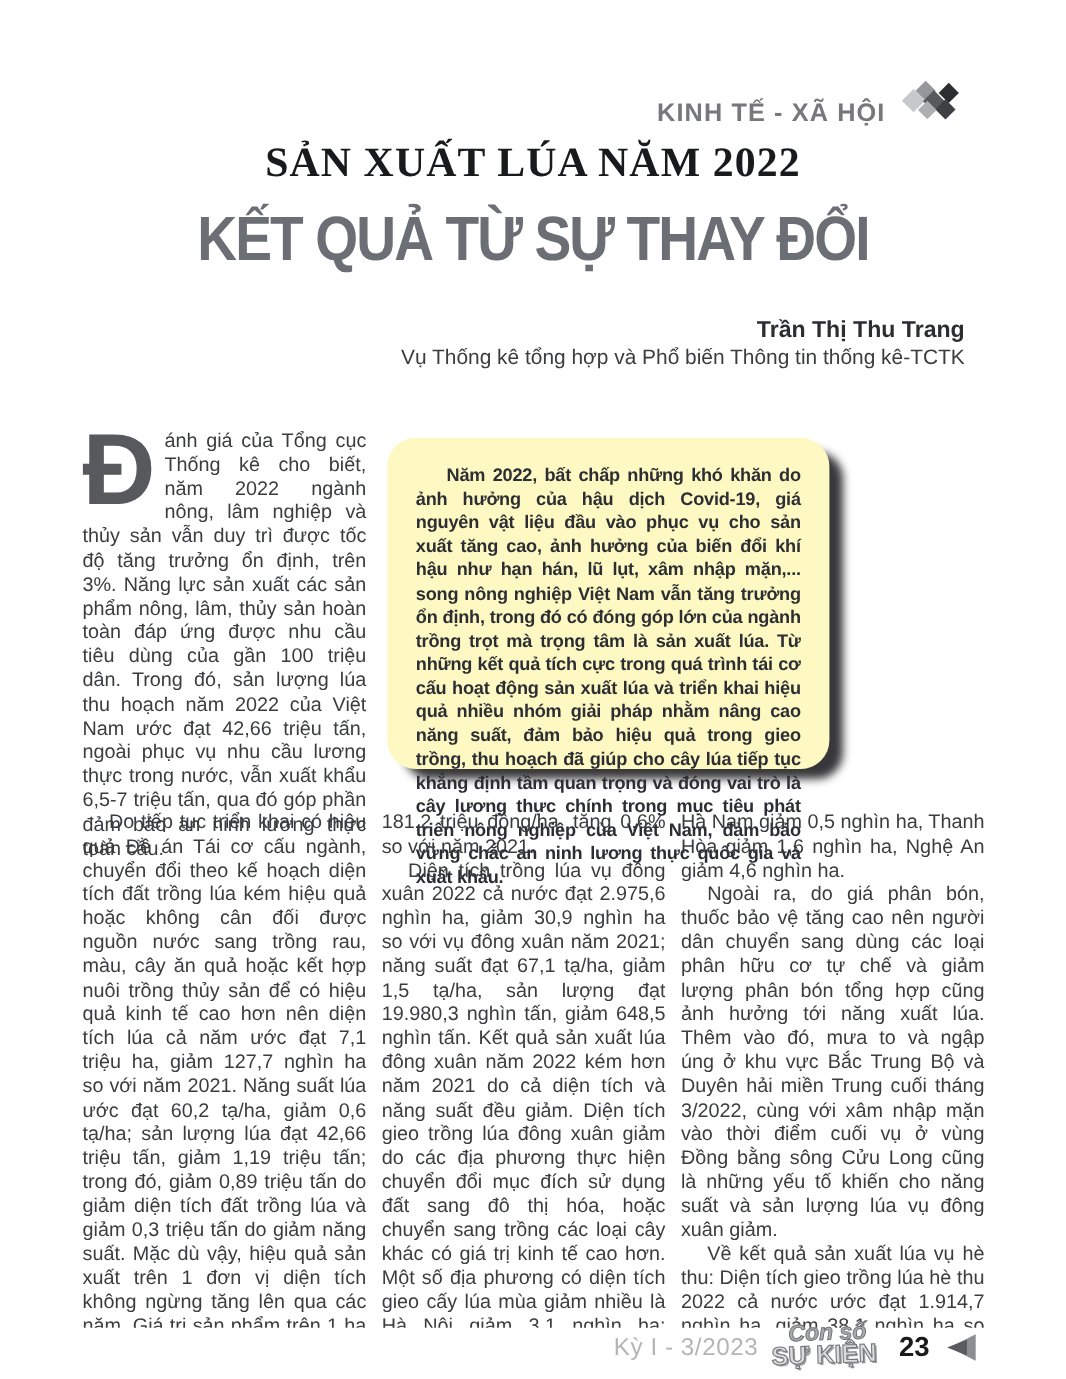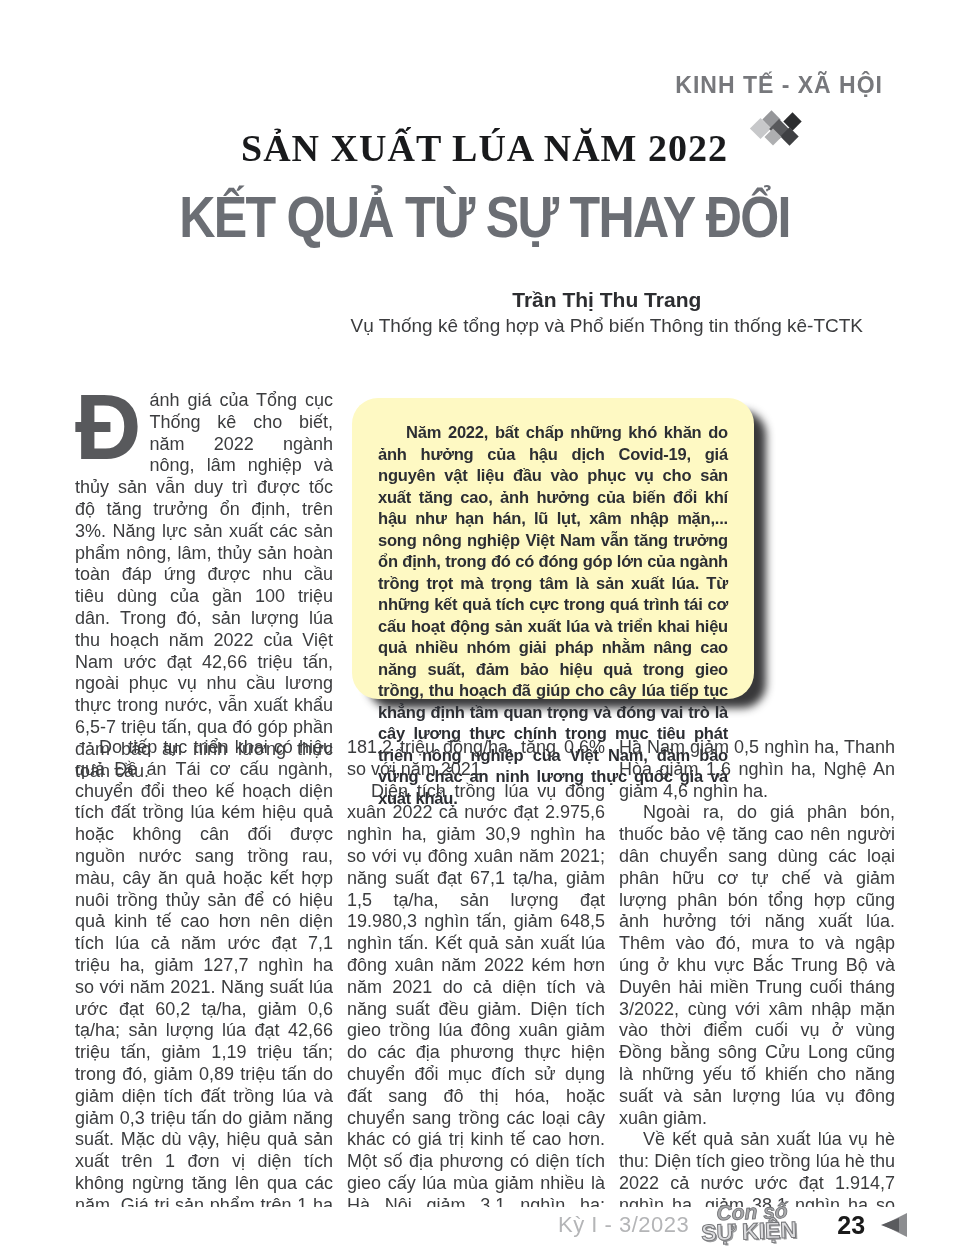--- a/index.html
+++ b/index.html
@@ -1,36 +1,36 @@
 <!DOCTYPE html>
 <html><head>
 <meta charset="utf-8">
 <style>
   html,body{margin:0;padding:0;background:#ffffff;}
   .page{
     position:relative;width:969px;height:1254px;background:#ffffff;overflow:hidden;
     font-family:"Liberation Sans","DejaVu Sans",sans-serif;color:#3b3c3e;
   }
   
-  .header{position:absolute;top:72px;right:86px;display:flex;align-items:center;gap:10px;flex-direction:column;}
+  .header{position:absolute;top:72px;right:86px;display:flex;align-items:flex-end;gap:10px;}
   .header-label{font-size:23px;font-weight:bold;color:#77787c;letter-spacing:1px;}
   .diamonds{width:68px;height:44px;}
   
   .title1{
     position:absolute;top:126px;left:0;width:100%;margin:0;text-align:center;
     font-family:"Liberation Serif","DejaVu Serif",serif;font-weight:bold;
     font-size:38px;color:#191a1c;letter-spacing:1px;
   }
   .title2{
     position:absolute;top:184px;left:0;width:100%;margin:0;text-align:center;
     font-weight:bold;font-size:57px;color:#6b6e74;letter-spacing:-2px;
     transform:scaleX(0.88);transform-origin:50% 50%;
   }
   
-  .byline{position:absolute;top:288px;right:106px;text-align:center;}
+  .byline{position:absolute;top:288px;right:92px;text-align:right;}
   .author{font-size:21px;font-weight:bold;color:#2c2d30;}
   .affil{font-size:19px;color:#3b3c3e;margin-top:3px;}
   
   .intro{
     position:absolute;left:75px;top:390px;width:258px;
     font-size:18px;line-height:21.8px;text-align:justify;color:#3b3c3e;
   }
   .dropcap{
     float:left;font-weight:bold;font-size:92px;line-height:62px;
     color:#58595c;margin:6px 8px 0 0;
@@ -60,21 +60,21 @@
   .issue{font-size:22px;color:#b4b5b7;letter-spacing:0.5px;white-space:nowrap;}
   .logo{position:relative;width:104px;height:46px;transform:rotate(-2deg);}
   .logo-top{
     position:absolute;left:16px;top:-2px;font-size:21px;font-weight:bold;font-style:italic;
     color:#a9aaac;-webkit-text-stroke:0.8px #6d6e71;text-shadow:1px 1px 0 #ffffff;white-space:nowrap;
   }
   .logo-bottom{
     position:absolute;left:0px;top:16px;font-size:23px;font-weight:bold;
     color:#dcdcde;-webkit-text-stroke:1px #77787b;text-shadow:1.5px 1.5px 0 #9b9c9e;white-space:nowrap;
   }
-  .pagenum{font-size:25px;font-weight:bold;color:#1a1a1a;margin-left:20px;}
+  .pagenum{font-size:25px;font-weight:bold;color:#1a1a1a;margin-left:0;}
   .arrow{width:34px;height:26px;}
 </style>
 </head>
 <body>
 
 <div class="page">
 
   <div class="header">
     <span class="header-label">KINH TẾ - XÃ HỘI</span>
     <svg class="diamonds" viewBox="0 0 68 44">

